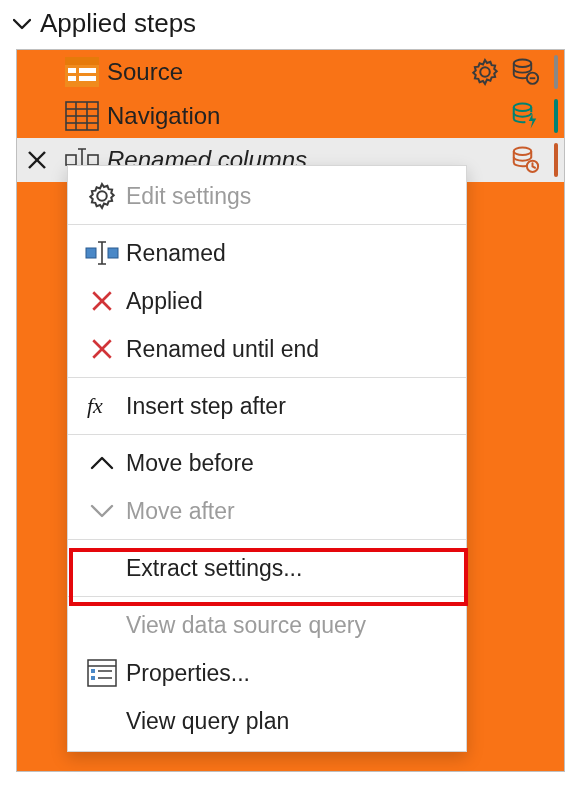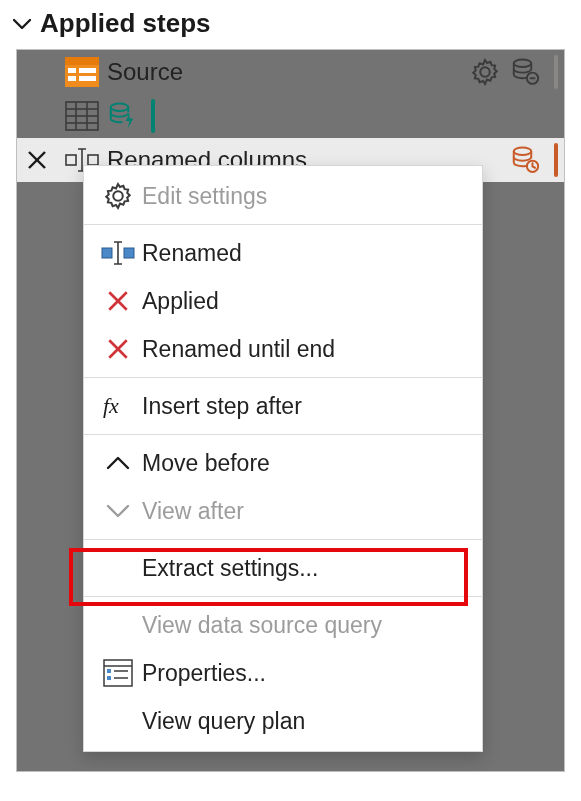--- a/index.html
+++ b/index.html
@@ -23,29 +23,29 @@
     }
     .panel-header .chev {
       width: 20px;
       height: 20px;
       display: flex;
       align-items: center;
       justify-content: center;
     }
     .panel-header h2 {
       font-size: 26px;
-      font-weight: 700;
+      font-weight: 400;
       color: #1a1a1a;
     }
     .steps-box {
       border: 1px solid #bfbfbf;
       margin: 0 16px;
       height: 723px;
       position: relative;
-      background: #737373;
+      background: #f97316;
     }
     .step-row {
       display: flex;
       align-items: center;
       height: 44px;
       padding-right: 6px;
     }
     .step-row .del-slot {
       width: 40px;
       display: flex;
@@ -72,31 +72,31 @@
       width: 4px;
       height: 34px;
       border-radius: 2px;
       margin-left: 4px;
     }
     .bar.gray { background: #8a8886; }
     .bar.teal { background: #008272; }
     .bar.orange { background: #c95b29; }
     .row-selected {
       background: #ebebeb;
+      font-style: italic;
     }
     .context-menu {
       position: absolute;
       top: 115px;
       left: 50px;
       width: 400px;
       background: #fff;
       border: 1px solid #d6d6d6;
       box-shadow: 0 6px 16px rgba(0,0,0,0.18);
       padding: 6px 0;
-      margin-left: 16px;
     }
     .menu-item {
       display: flex;
       align-items: center;
       height: 48px;
       padding: 0 10px;
       cursor: pointer;
     }
     .menu-item .mi-icon {
       width: 48px;
@@ -177,20 +177,21 @@
     <div class="slot-icon">
       <svg width="34" height="30" viewBox="0 0 34 30">
         <rect x="1" y="1" width="32" height="28" fill="none" stroke="#3b3b3b" stroke-width="1.6"></rect>
         <line x1="1" y1="8" x2="33" y2="8" stroke="#3b3b3b" stroke-width="1.6"></line>
         <line x1="1" y1="15" x2="33" y2="15" stroke="#3b3b3b" stroke-width="1.6"></line>
         <line x1="1" y1="22" x2="33" y2="22" stroke="#3b3b3b" stroke-width="1.6"></line>
         <line x1="11" y1="1" x2="11" y2="29" stroke="#3b3b3b" stroke-width="1.6"></line>
         <line x1="22" y1="1" x2="22" y2="29" stroke="#3b3b3b" stroke-width="1.6"></line>
       </svg>
     </div>
+    <div class="step-label">Navigation</div>
     <div class="trail">
       <span>
         <svg width="30" height="30" viewBox="0 0 24 24">
           <ellipse cx="10" cy="5" rx="7" ry="3" fill="none" stroke="#008272" stroke-width="1.6"></ellipse>
           <path d="M3 5 v9 c0 1.7 3.1 3 7 3 .8 0 1.6-.05 2.3-.15" fill="none" stroke="#008272" stroke-width="1.6"></path>
           <path d="M17 5 v4" fill="none" stroke="#008272" stroke-width="1.6"></path>
           <path d="M3 9.5 c0 1.7 3.1 3 7 3 s7-1.3 7-3" fill="none" stroke="#008272" stroke-width="1.6"></path>
           <path d="M18 10 l-3 6 h3 l-1.5 6 4.5-8 h-3 z" fill="#008272"></path>
         </svg>
       </span>
@@ -298,21 +299,21 @@
       </div>
       <div class="mi-label">Move before</div>
     </div>
 
     <div class="menu-item disabled">
       <div class="mi-icon">
         <svg width="26" height="16" viewBox="0 0 26 16">
           <path d="M3 3 L13 13 L23 3" stroke="#9c9c9c" stroke-width="2.4" fill="none" stroke-linecap="round" stroke-linejoin="round"></path>
         </svg>
       </div>
-      <div class="mi-label">View after</div>
+      <div class="mi-label">Move after</div>
     </div>
 
     <div class="menu-sep"></div>
 
     <div class="menu-item">
       <div class="mi-icon"></div>
       <div class="mi-label">Extract settings...</div>
     </div>
 
     <div class="menu-sep"></div>

